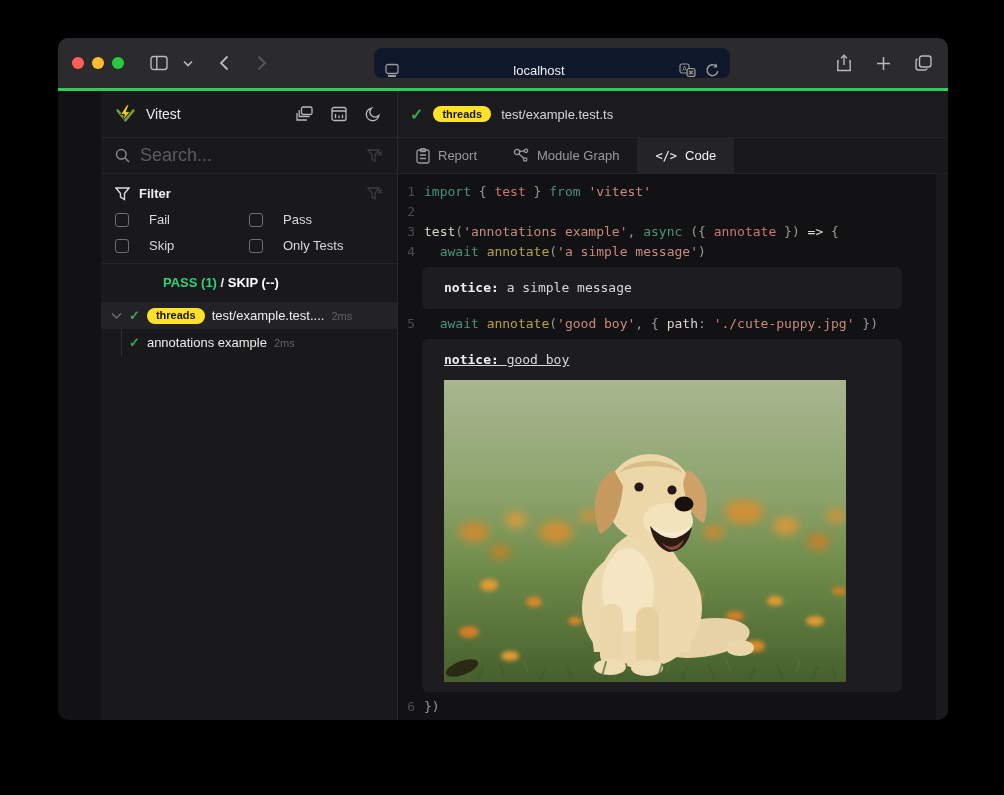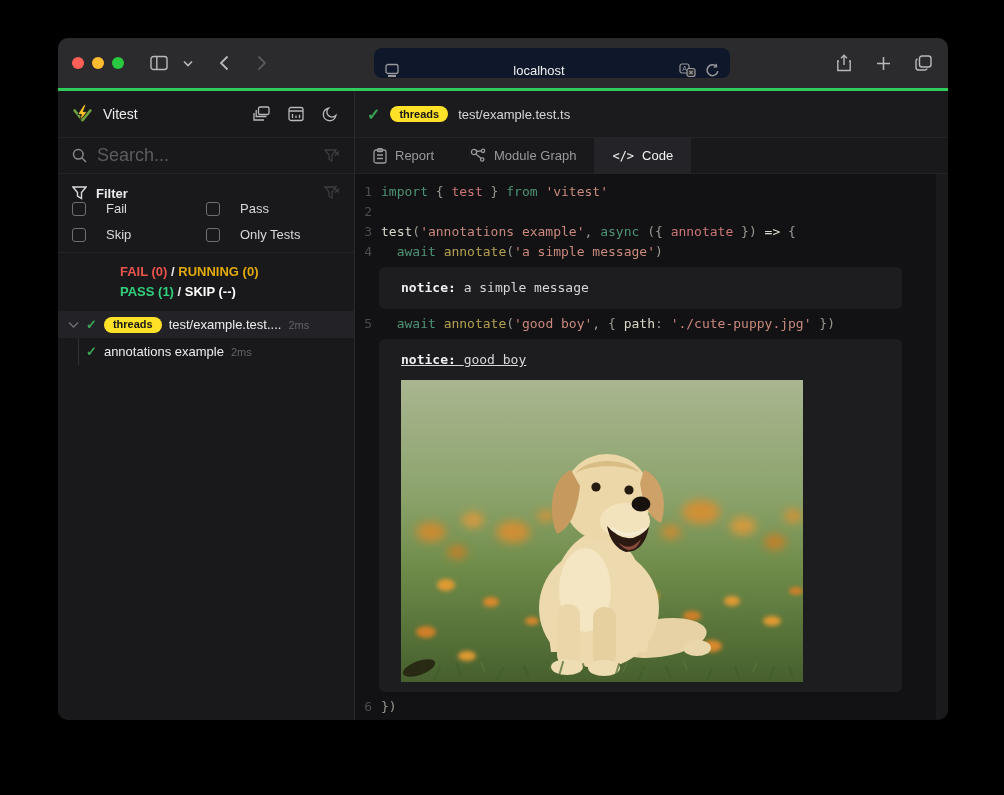--- a/index.html
+++ b/index.html
@@ -15,35 +15,35 @@
   .light { width:12px; height:12px; border-radius:50%; }
   .tb-ic { display:flex; align-items:center; justify-content:center; color:#b9b9bc;
            background:none; border:none; padding:2px; }
   .tb-ic.dim { color:#58585c; }
   .tb-spacer { flex:1; }
   .url-bar { width:356px; height:30px; background:#0f172a; border-radius:8px;
              display:flex; align-items:flex-end; padding:0 10px; color:#9a9a9e; position:relative; }
   .url-text { flex:1; text-align:center; color:#f0f0f0; font-size:13px; font-weight:500; }
   .progress { height:3px; background:#2ecc5b; }
   
-  .content { display:flex; height:629px; }
+  .content { display:flex; height:629px;padding-left:43px; }
   .sidebar { width:297px; background:#19191b; border-right:1px solid #29292c;
              display:flex; flex-direction:column; }
   .main { flex:1; display:flex; flex-direction:column; min-width:0; }
   
   .s-header { height:47px; display:flex; align-items:center; gap:10px;
               padding:0 14px; border-bottom:1px solid #242427; }
   .s-title { font-size:14px; color:#ececec; font-weight:500; flex:1; }
   .s-hicons { display:flex; gap:14px; color:#9a9a9e; }
   .s-search { height:36px; display:flex; align-items:center; gap:10px; padding:0 14px;
               border-bottom:1px solid #242427; color:#8a8a8e; }
   .s-search .ph { flex:1; font-size:18px; color:#5c5c60; }
   .dimfunnel { color:#3c3c40; }
   .s-filter { padding:12px 14px 10px; border-bottom:1px solid #242427; }
-  .f-head { display:flex; align-items:flex-start; gap:9px; color:#d9d9dc; }
+  .f-head { display:flex; align-items:flex-end; gap:9px; margin-bottom:11px; color:#d9d9dc; }
   .f-label { font-size:13px; font-weight:700; color:#ececec; flex:1; }
   .f-grid { display:grid; grid-template-columns:1fr 1fr; row-gap:11px; }
   .f-item { display:flex; align-items:flex-end; gap:20px; }
   .cbox { width:14px; height:14px; border:1.5px solid #6f6f73; border-radius:3px; }
   .f-item span.lbl { font-size:13px; color:#d9d9dc; }
   .s-status { padding:9px 0 9px 62px; font-size:13px; font-weight:700; line-height:20px; }
   .s-status .sep { color:#e8e8e8; }
   .tree-row { height:27px; display:flex; align-items:center; gap:7px; padding:0 10px;
               font-size:13px; color:#ececec; }
   .tree-row.selected { background:#232327; }
@@ -262,25 +262,20 @@
           </div>
           <div class="f-item">
             <span class="cbox"></span>
             <span class="lbl">Only Tests</span>
           </div>
         </div>
       </div>
 
       <div class="s-status">
         <div>
-          <span style="color: rgb(232, 84, 77);">FAIL (0)</span>
-          <span class="sep"> </span><span class="sep">/</span><span class="sep"> </span>
-          <span style="color: rgb(226, 171, 9);">RUNNING (0)</span>
-        </div>
-        <div>
           <span style="color: rgb(49, 208, 124);">PASS (1)</span>
           <span class="sep"> </span><span class="sep">/</span><span class="sep"> </span>
           <span style="color: #ffffff;">SKIP (--)</span>
         </div>
       </div>
 
       <div class="tree-row selected">
         <span style="color:#6f6f73">
           <svg width="11" height="8" viewBox="0 0 11 8" fill="none" stroke="currentColor" stroke-width="1.4">
             <path d="M1 1.5 L5.5 6 L10 1.5"></path>

